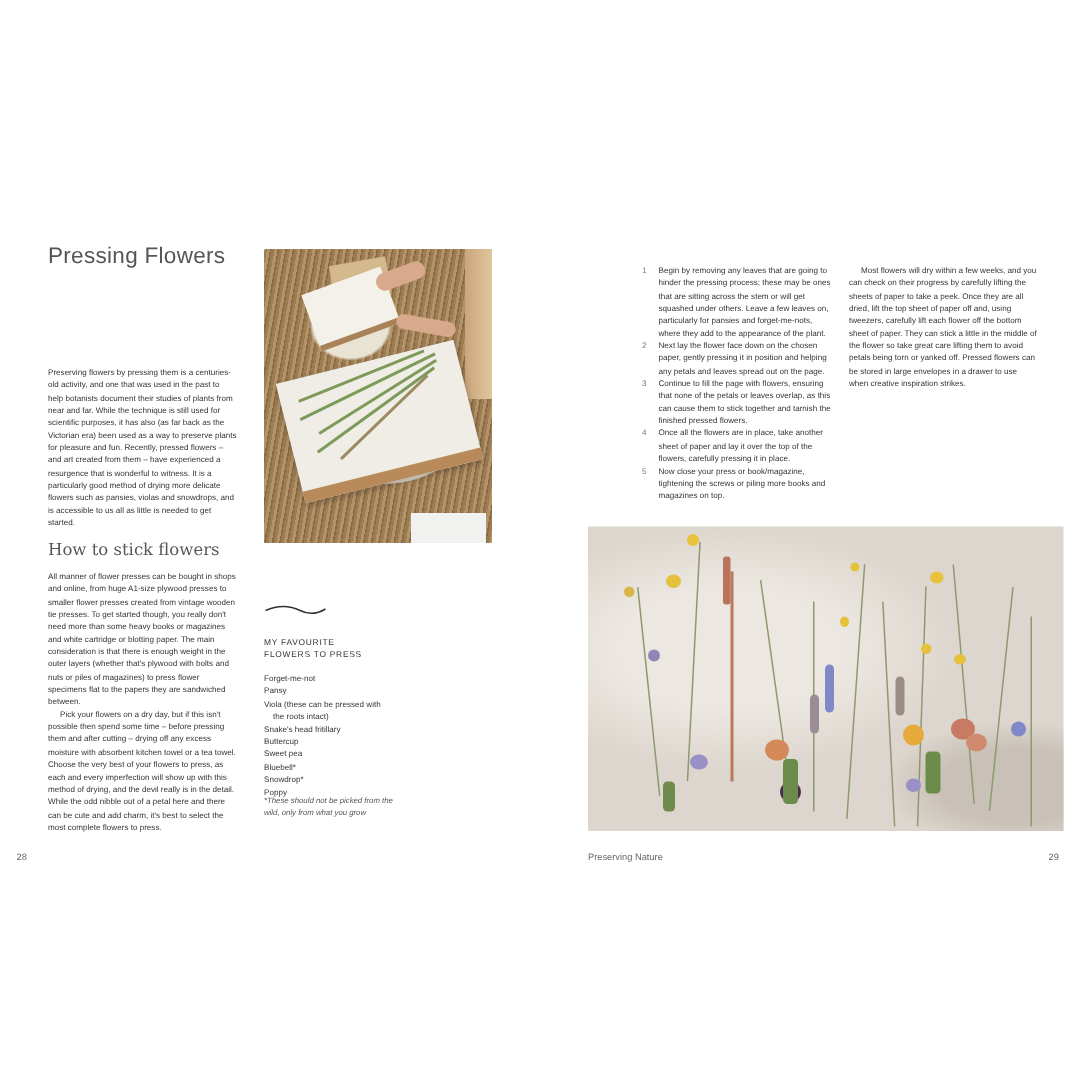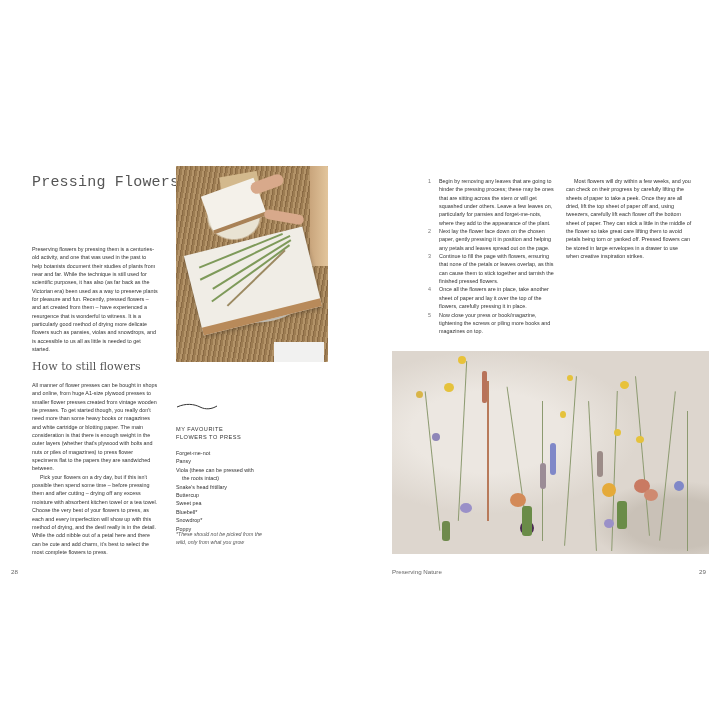--- a/index.html
+++ b/index.html
@@ -1,19 +1,19 @@
 <!DOCTYPE html>
 <html><head>
 <meta charset="utf-8">
 <style>
   html, body { margin:0; padding:0; background:#ffffff; }
   body { width:720px; height:720px; position:relative; overflow:hidden; font-family:"Liberation Sans", sans-serif; color:#2a2a2a; }
   .spread { position:absolute; left:0; top:0; width:720px; height:720px; background:#fff; }
   .abs { position:absolute; }
-  .title { left:32px; top:162px; font-family:Liberation Mono, monospace; font-size:15px; font-weight:300; color:#555; letter-spacing:0.2px;margin-top:12px; }
+  .title { left:32px; top:162px; font-family:Liberation Sans, sans-serif; font-size:15px; font-weight:300; color:#555; letter-spacing:0.2px; }
   .subtitle { left:32px; top:360px; font-family:"DejaVu Serif", serif; font-size:11px; color:#555; }
   .body { font-size:5.4px; line-height:8.35px; color:#333; margin:0; }
   .intro { left:32px; top:245px; width:126px; }
   .howto { left:32px; top:381px; width:126px; }
   .indent { text-indent:8px; }
   .photo1 { left:176px; top:166px; width:152px; height:196px; overflow:hidden; border-radius:1px;
             background:
               radial-gradient(ellipse 55% 26% at 52% 64%, #e6e2d8 0 60%, transparent 62%),
               radial-gradient(ellipse 30% 20% at 38% 26%, #e9e3d3 0 55%, transparent 60%),
               repeating-linear-gradient(100deg, #9c7c52 0 2px, #b39368 2px 4px, #8a6a44 4px 5px),
@@ -49,21 +49,21 @@
 </style>
 </head>
 <body>
 
 <div class="spread">
 
   <div class="abs title">Pressing Flowers</div>
 
   <p class="abs body intro">Preserving flowers by pressing them is a centuries-old activity, and one that was used in the past to help botanists document their studies of plants from near and far. While the technique is still used for scientific purposes, it has also (as far back as the Victorian era) been used as a way to preserve plants for pleasure and fun. Recently, pressed flowers – and art created from them – have experienced a resurgence that is wonderful to witness. It is a particularly good method of drying more delicate flowers such as pansies, violas and snowdrops, and is accessible to us all as little is needed to get started.</p>
 
-  <div class="abs subtitle">How to still flowers</div>
+  <div class="abs subtitle">How to stick flowers</div>
 
   <div class="abs howto">
     <p class="body">All manner of flower presses can be bought in shops and online, from huge A1-size plywood presses to smaller flower presses created from vintage wooden tie presses. To get started though, you really don't need more than some heavy books or magazines and white cartridge or blotting paper. The main consideration is that there is enough weight in the outer layers (whether that's plywood with bolts and nuts or piles of magazines) to press flower specimens flat to the papers they are sandwiched between.</p>
     <p class="body indent">Pick your flowers on a dry day, but if this isn't possible then spend some time – before pressing them and after cutting – drying off any excess moisture with absorbent kitchen towel or a tea towel. Choose the very best of your flowers to press, as each and every imperfection will show up with this method of drying, and the devil really is in the detail. While the odd nibble out of a petal here and there can be cute and add charm, it's best to select the most complete flowers to press.</p>
   </div>
 
   <div class="abs photo1" title="Hands opening a flower press book beside a press of dried grasses on a woven mat">
     <div class="book2"></div>
     <div class="book"></div>
     <div class="hand"></div>

